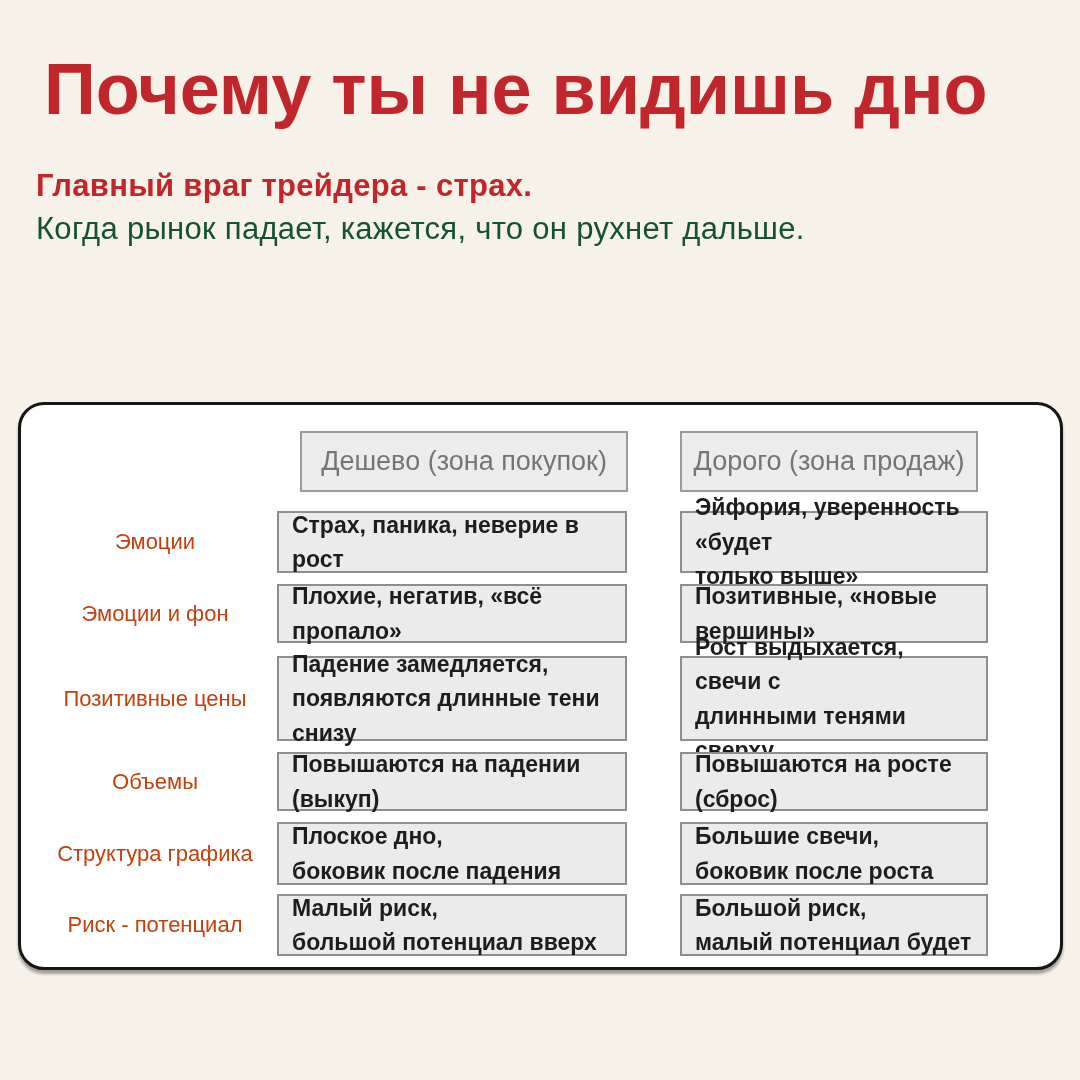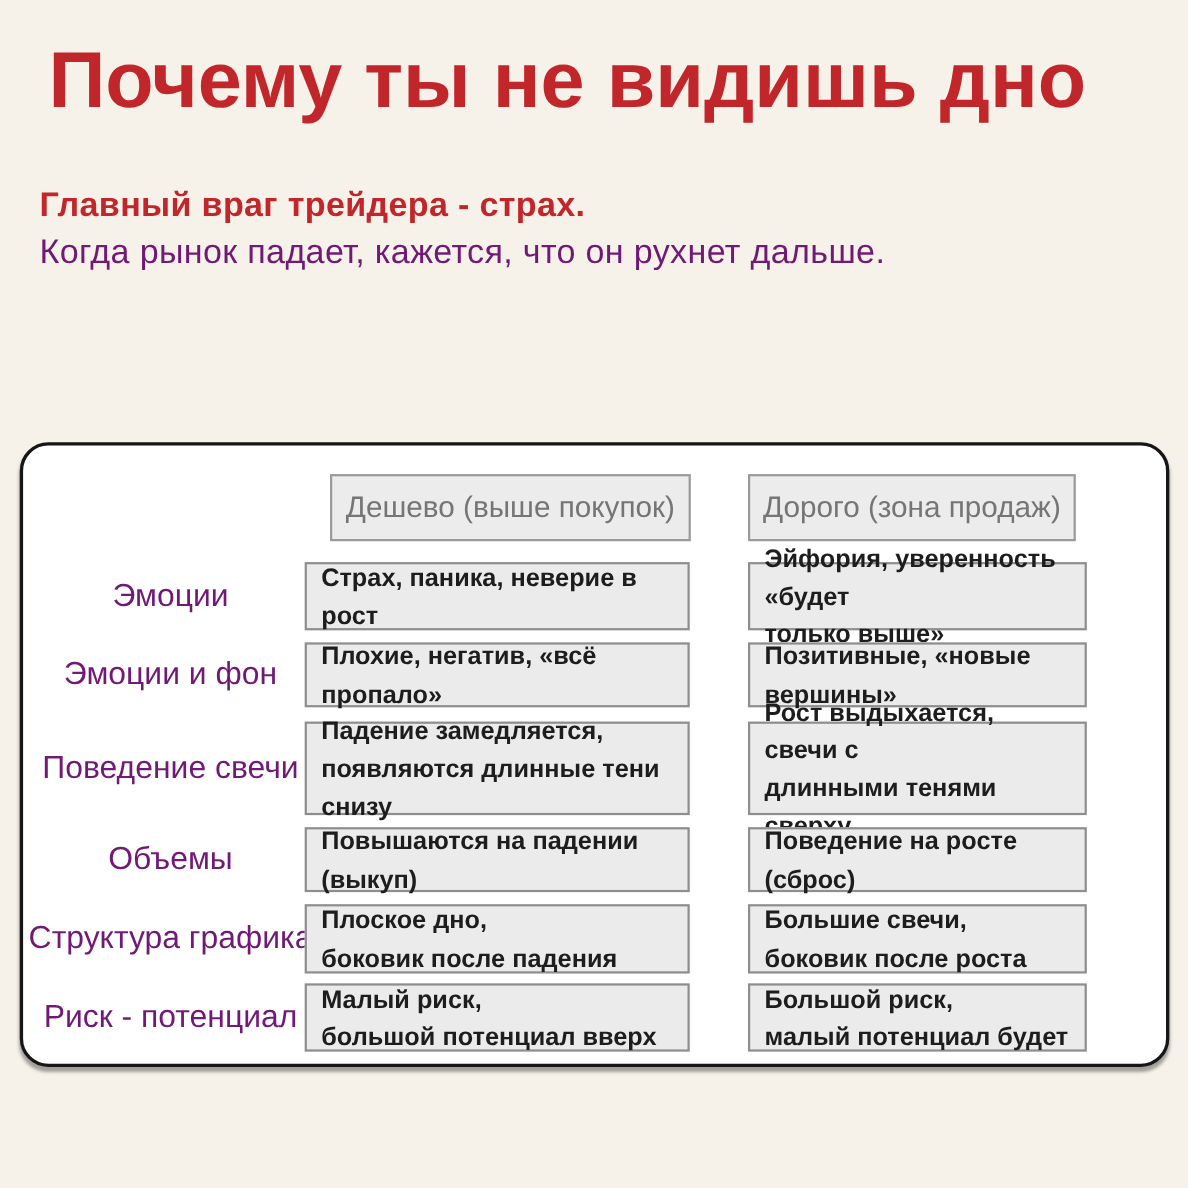--- a/index.html
+++ b/index.html
@@ -8,32 +8,32 @@
     font-family: "Liberation Sans", sans-serif;
     background: #f7f2e9;
     position: relative;
     overflow: hidden;
   }
   .canvas { position: absolute; inset: 0; }
 
   
   .title {
     position: absolute;
-    left: 44px; top: 32px;
+    left: 44px; top: 48px;
     width: 1000px;
     font-size: 72px;
     font-weight: bold;
     letter-spacing: 0px;
     color: #c1262b;
     white-space: nowrap;
   }
 
   
   .intro { position: absolute; left: 36px; top: 164px; width: 980px; }
-  .intro p { font-size: 31px; line-height: 43px; color: #701a75; letter-spacing: 0.3px; }
+  .intro p { font-size: 31px; line-height: 43px; color: #14532d; letter-spacing: 0.3px; }
   .intro .lead { color: #c1262b; font-weight: bold; }
 
   
   .card {
     position: absolute;
     left: 18px; top: 402px;
     width: 1045px; height: 568px;
     background: #ffffff;
     border: 3px solid #161616;
     border-radius: 26px;
@@ -49,22 +49,22 @@
     font-size: 27px;
     color: #757575;
   }
   .hdr-left  { left: 279px; width: 328px; }
   .hdr-right { left: 659px; width: 298px; }
 
   .label {
     position: absolute;
     left: 10px; width: 248px;
     display: flex; align-items: center; justify-content: center;
-    font-size: 29px;
-    color: #701a75;
+    font-size: 22px;
+    color: #c2410c;
     text-align: center;
     white-space: nowrap;
   }
   .cell {
     position: absolute;
     background: #ebebeb;
     border: 2px solid #8e8e8e;
     display: flex; align-items: center;
     padding: 0 13px;
     font-size: 23px;
@@ -91,41 +91,41 @@
 
   <h1 class="title">Почему ты не видишь дно</h1>
 
   <div class="intro">
     <p class="lead">Главный враг трейдера - страх.</p>
     <p>Когда рынок падает, кажется, что он рухнет дальше.</p>
   </div>
 
   <div class="card">
 
-    <div class="hdr hdr-left">Дешево (выше покупок)</div>
+    <div class="hdr hdr-left">Дешево (зона покупок)</div>
     <div class="hdr hdr-right">Дорого (зона продаж)</div>
 
     <div class="label r1">Эмоции</div>
     <div class="cell left r1">Страх, паника, неверие в рост</div>
     <div class="cell right r1">Эйфория, уверенность «будет
 только выше»</div>
 
     <div class="label r2">Эмоции и фон</div>
     <div class="cell left r2">Плохие, негатив, «всё пропало»</div>
     <div class="cell right r2">Позитивные, «новые вершины»</div>
 
-    <div class="label r3">Поведение свечи</div>
+    <div class="label r3">Позитивные цены</div>
     <div class="cell right r3">Рост выдыхается, свечи с
 длинными тенями сверху</div>
     <div class="cell left r3">Падение замедляется,
 появляются длинные тени снизу</div>
 
     <div class="label r4">Объемы</div>
     <div class="cell left r4">Повышаются на падении (выкуп)</div>
-    <div class="cell right r4">Поведение на росте (сброс)</div>
+    <div class="cell right r4">Повышаются на росте (сброс)</div>
 
     <div class="label r5">Структура графика</div>
     <div class="cell left r5">Плоское дно,
 боковик после падения</div>
     <div class="cell right r5">Большие свечи,
 боковик после роста</div>
 
     <div class="label r6">Риск - потенциал</div>
     <div class="cell left r6">Малый риск,
 большой потенциал вверх</div>

